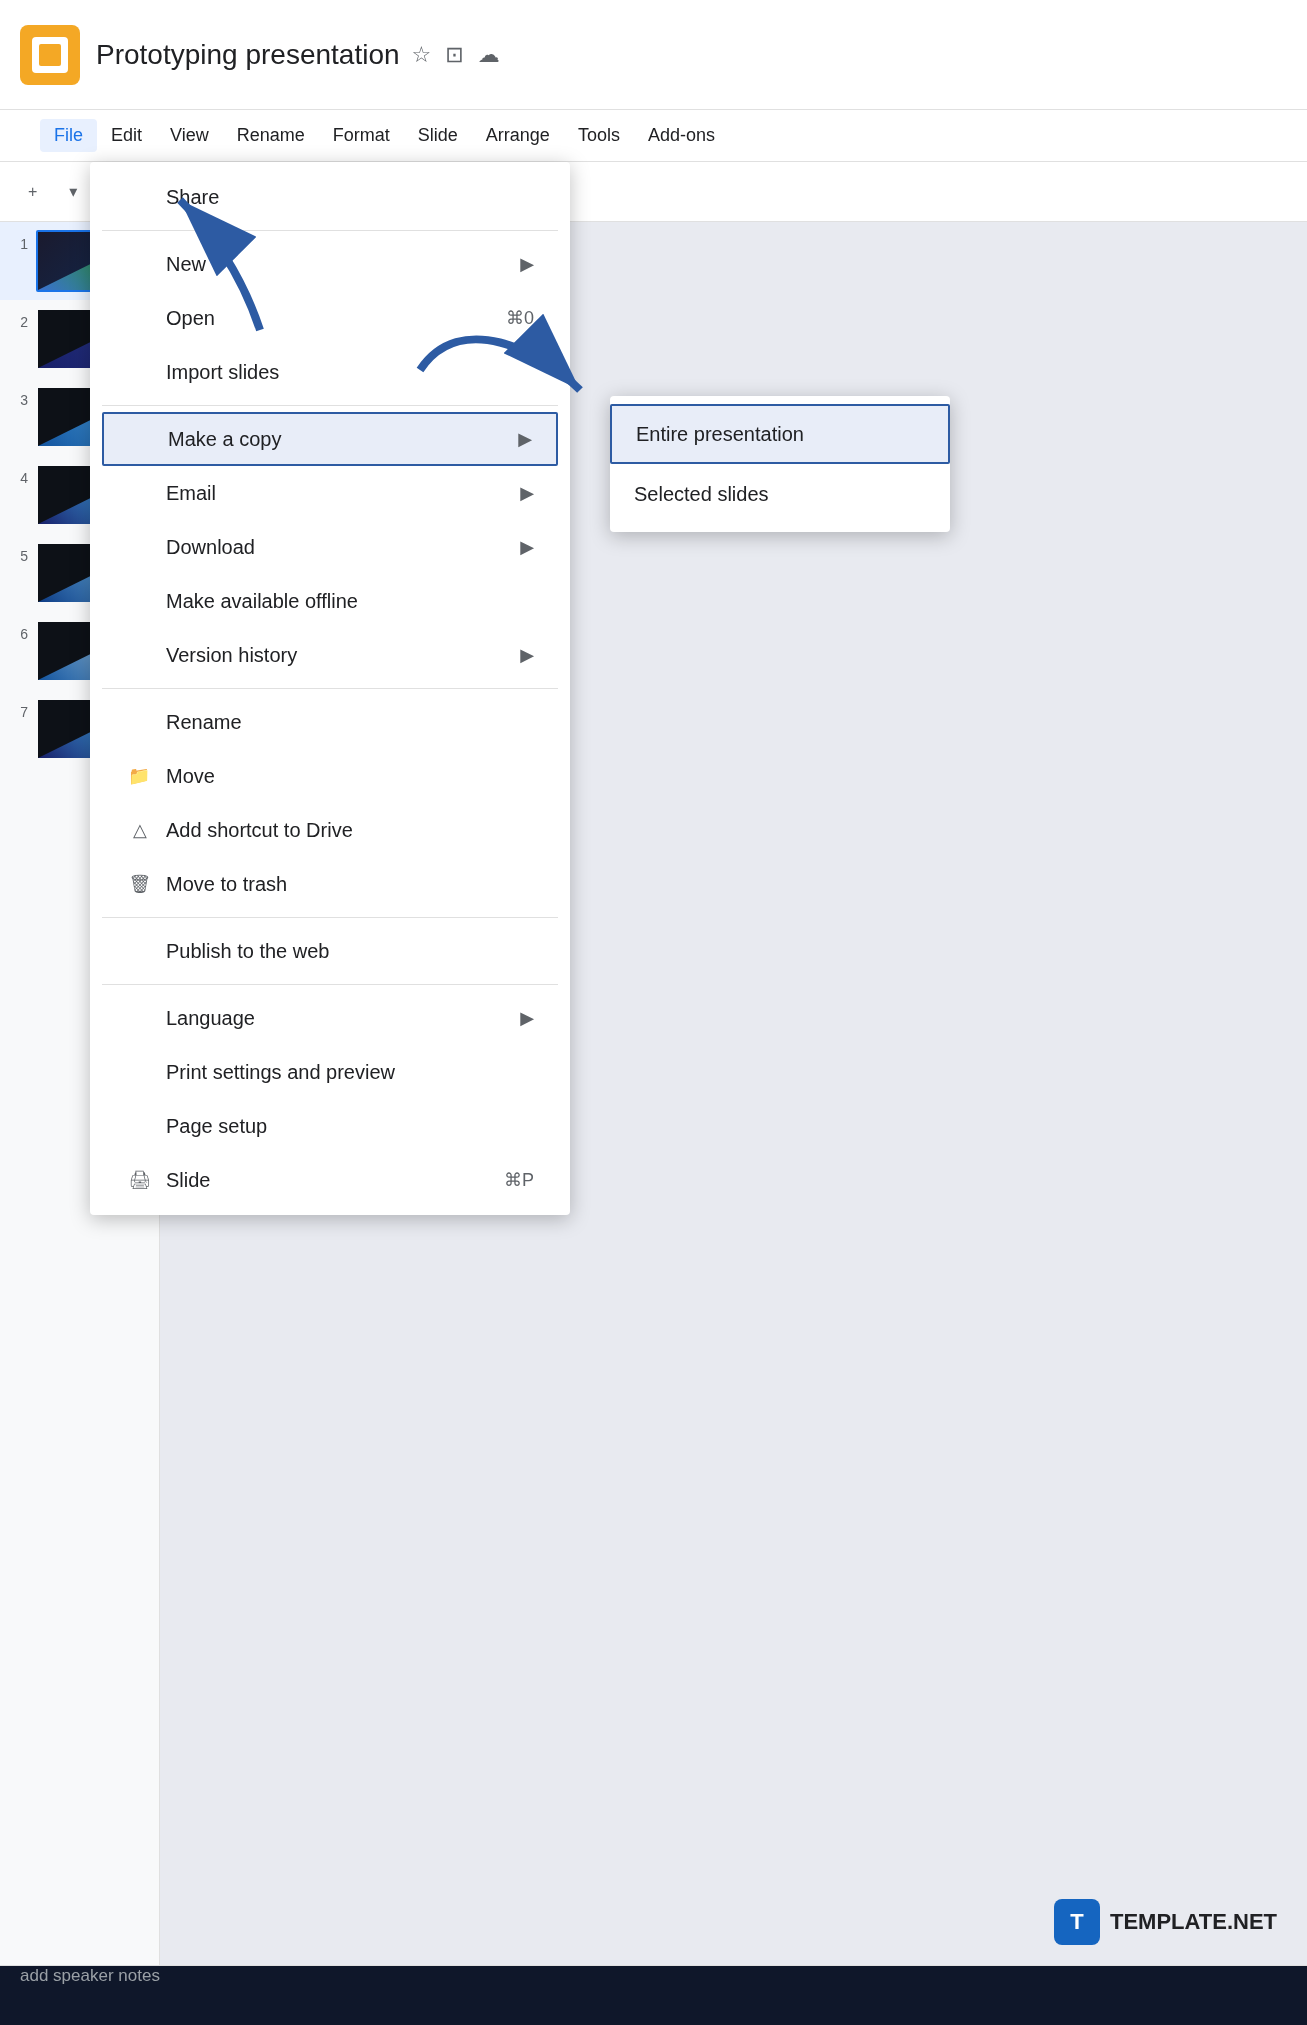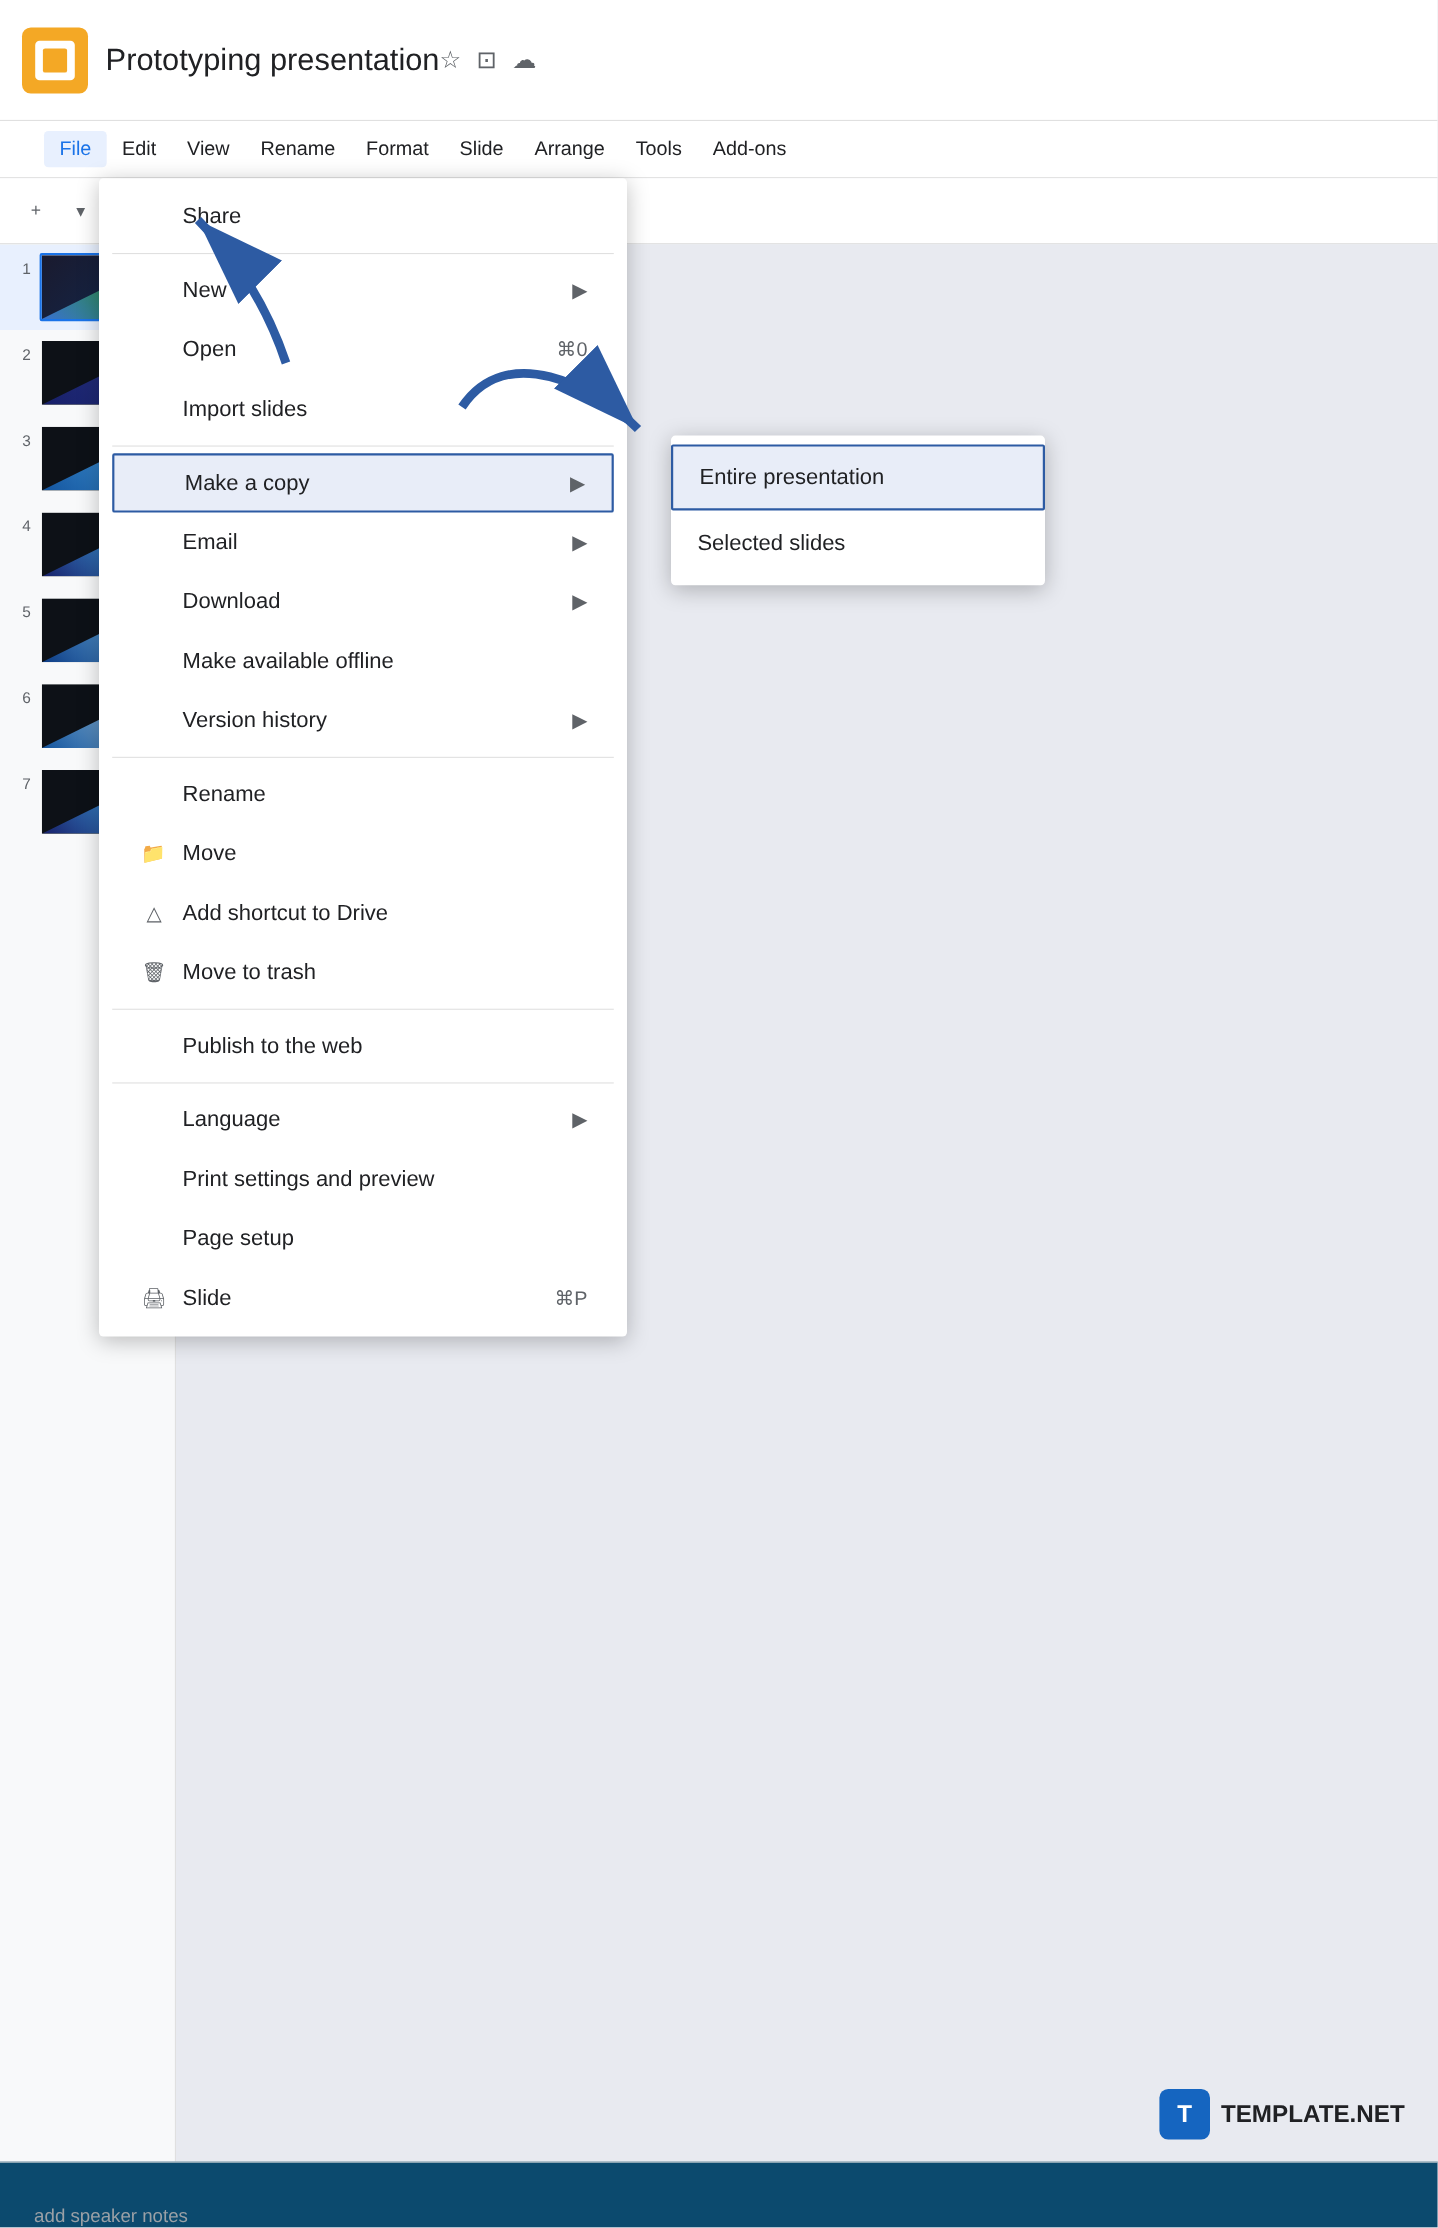--- a/index.html
+++ b/index.html
@@ -53,21 +53,21 @@
     }
     .title-area {
       flex: 1;
     }
     .doc-title {
       font-size: 28px;
       font-weight: 500;
       color: #202124;
       display: flex;
       align-items: center;
-      gap: 0;
+      gap: 12px;
     }
     .title-icons {
       display: flex;
       gap: 14px;
       align-items: center;
       color: #5f6368;
       font-size: 22px;
     }
     .menu-bar {
       background: #fff;
@@ -266,25 +266,25 @@
       border-radius: 2px;
     }
 
     
     .notes-bar {
       position: absolute;
       bottom: 0;
       left: 0;
       right: 0;
       height: 60px;
-      background: #0c4a6e;
+      background: #0f172a;
       border-top: 1px solid #e0e0e0;
       display: flex;
-      align-items: flex-end;
-      padding: 0 31px;
+      align-items: flex-start;
+      padding: 0 20px;
       color: #5f6368;
       font-size: 17px;
     }
 
     
     .watermark {
       position: absolute;
       bottom: 80px;
       right: 30px;
       display: flex;

